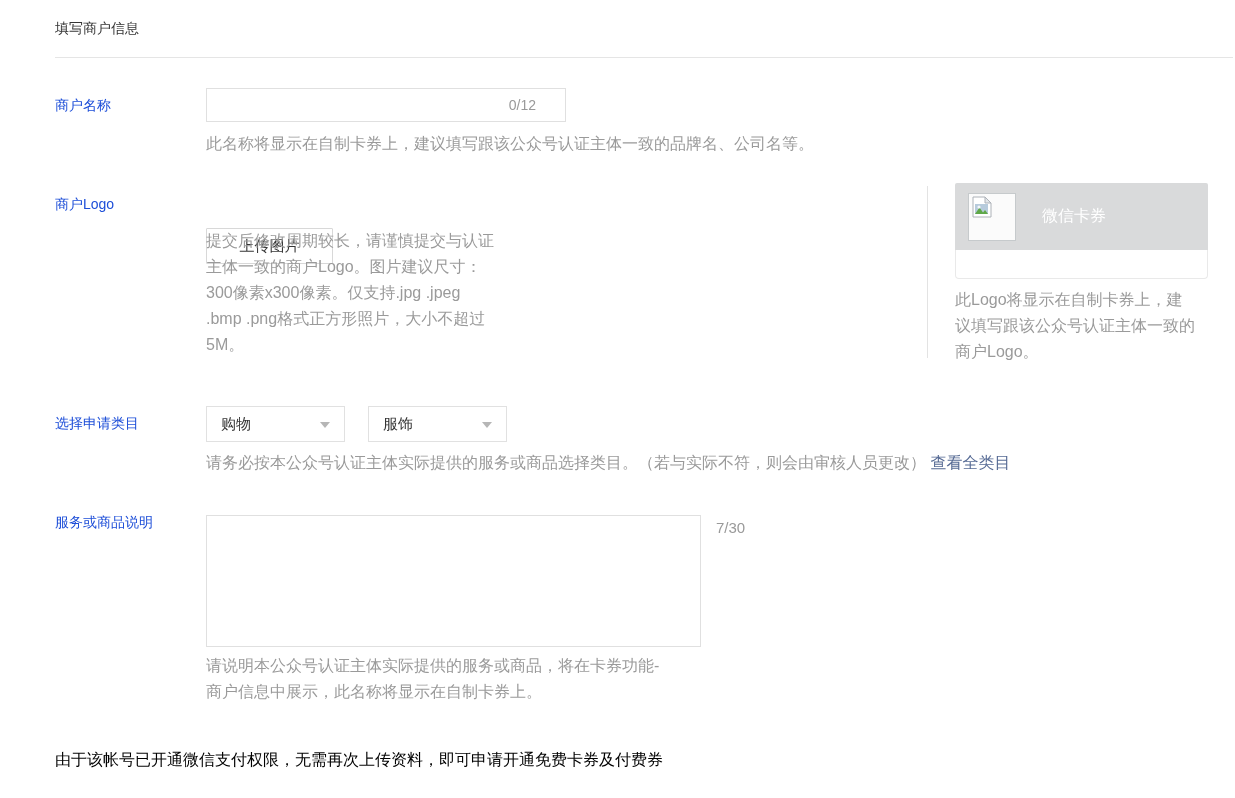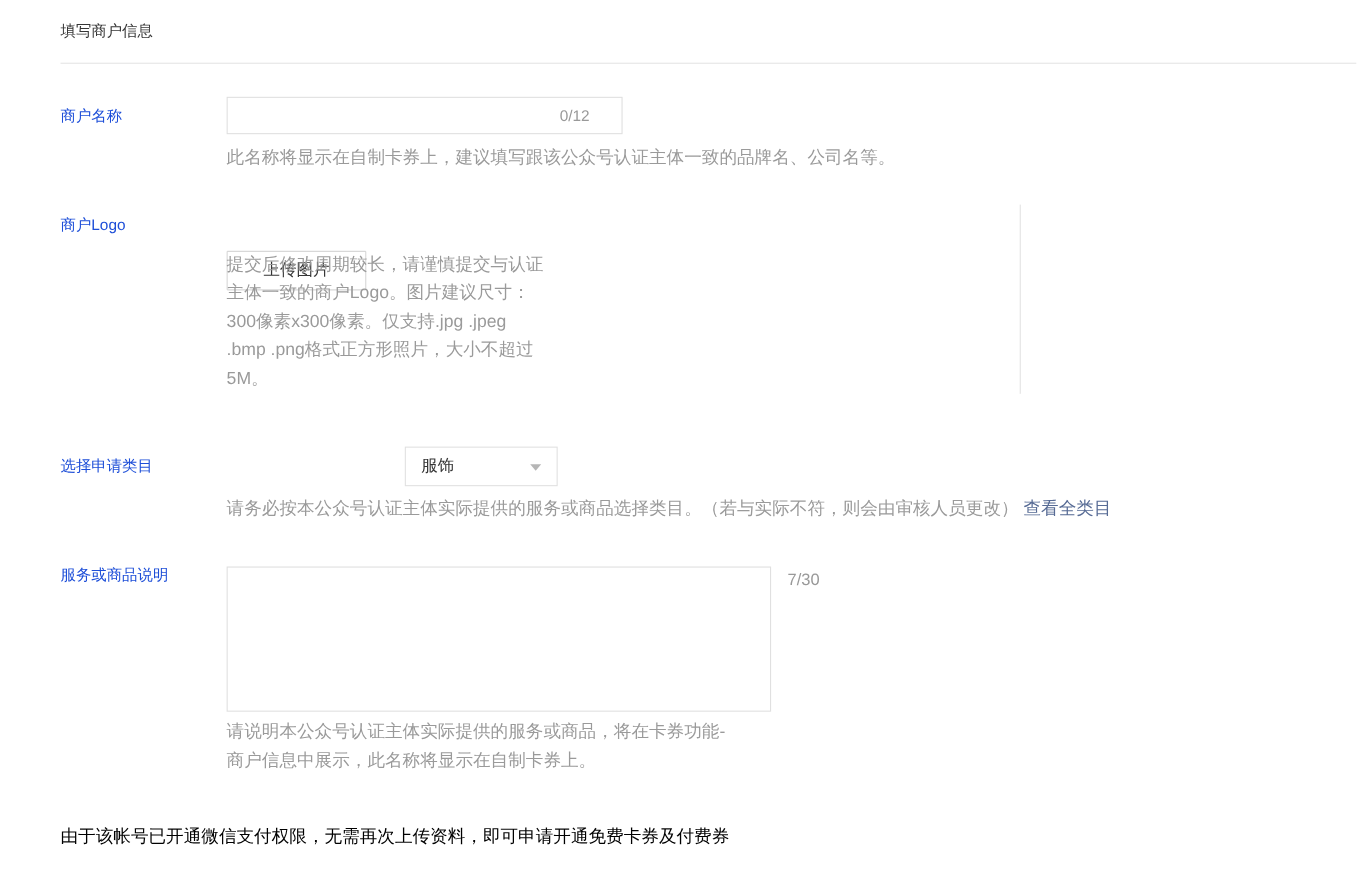--- a/index.html
+++ b/index.html
@@ -93,22 +93,44 @@
   <div class="field-label" style="top:196px;">商户Logo</div>
   <div class="upload-btn">上传图片</div>
   <div class="helper logo-helper">提交后修改周期较长，请谨慎提交与认证
 主体一致的商户Logo。图片建议尺寸：
 300像素x300像素。仅支持.jpg .jpeg
 .bmp .png格式正方形照片，大小不超过
 5M。</div>
 
   <div class="v-divider"></div>
 
+  <div class="preview">
+    <div class="preview-banner">
+      <div class="preview-logo-box">
+        <svg width="22" height="22" viewBox="0 0 22 22">
+          <path d="M2 1 h12 l6 6 v14 h-18 z" fill="#ffffff" stroke="#adb2b8" stroke-width="1"></path>
+          <path d="M14 1 l6 6 h-6 z" fill="#e2e6ea" stroke="#adb2b8" stroke-width="1"></path>
+          <path d="M4 8 h13 v10 h-13 z" fill="#b7cbdc"></path>
+          <path d="M4 18 l4.5 -6.5 3.5 5 2 -2.5 3 4 z" fill="#5fa848"></path>
+          <circle cx="8" cy="11" r="1.6" fill="#f2f6f9"></circle>
+        </svg>
+      </div>
+      <div class="preview-card-title">微信卡券</div>
+    </div>
+    <div class="preview-strip"></div>
+    <div class="helper preview-desc">此Logo将显示在自制卡券上，建
+议填写跟该公众号认证主体一致的
+商户Logo。</div>
+  </div>
 
   <div class="field-label" style="top:415px;">选择申请类目</div>
+  <div class="select select-1">
+    <span class="select-value">购物</span>
+    <span class="caret"></span>
+  </div>
   <div class="select select-2">
     <span class="select-value">服饰</span>
     <span class="caret"></span>
   </div>
   <div class="helper category-helper"><span>请务必按本公众号认证主体实际提供的服务或商品选择类目。（若与实际不符，则会由审核人员更改） </span><a class="link">查看全类目</a></div>
 
   <div class="field-label" style="top:514px;">服务或商品说明</div>
   <textarea class="desc-textarea" style=""></textarea>
   <div class="desc-counter">7/30</div>
   <div class="helper desc-helper">请说明本公众号认证主体实际提供的服务或商品，将在卡券功能-

